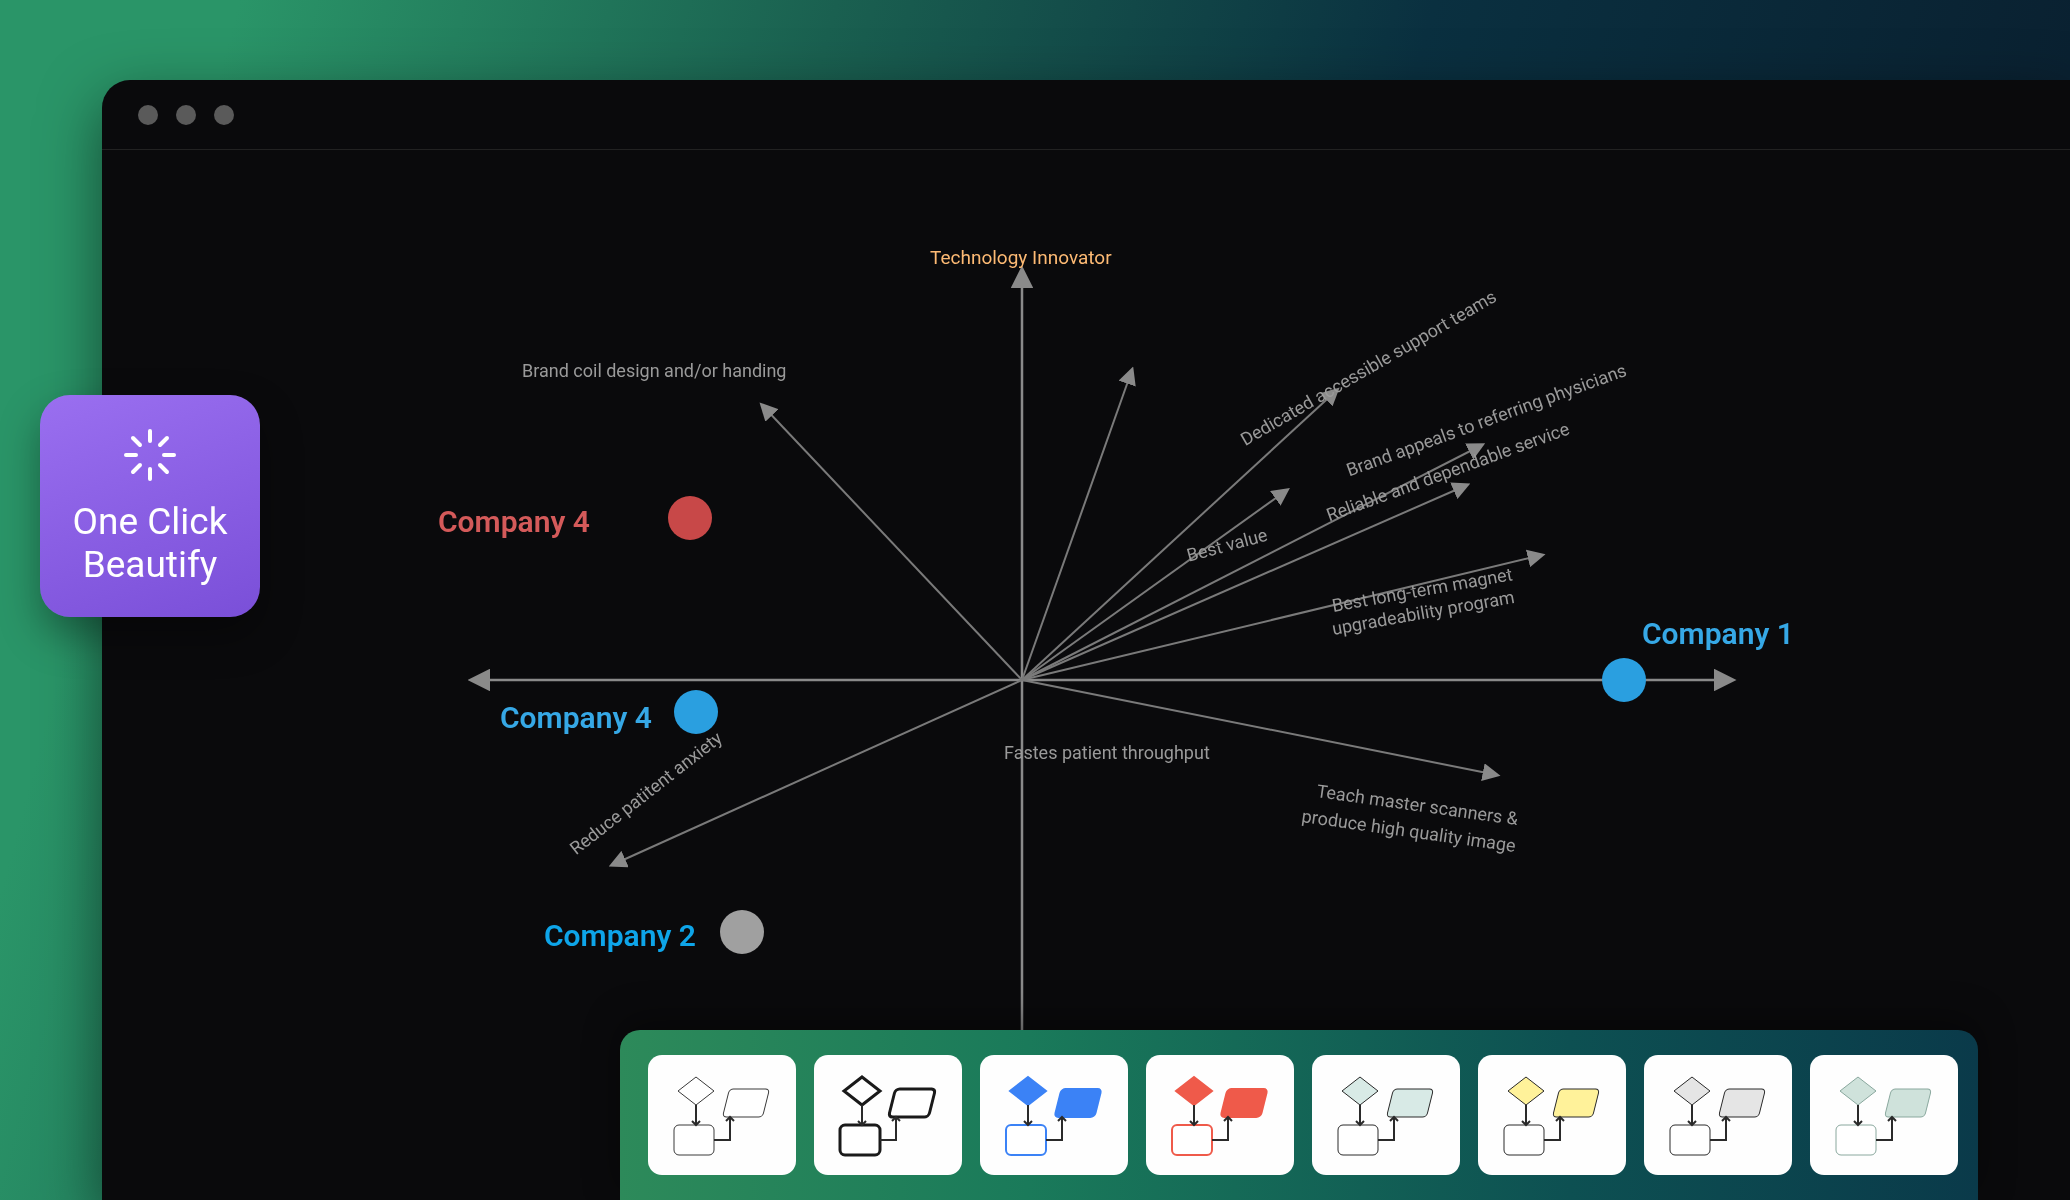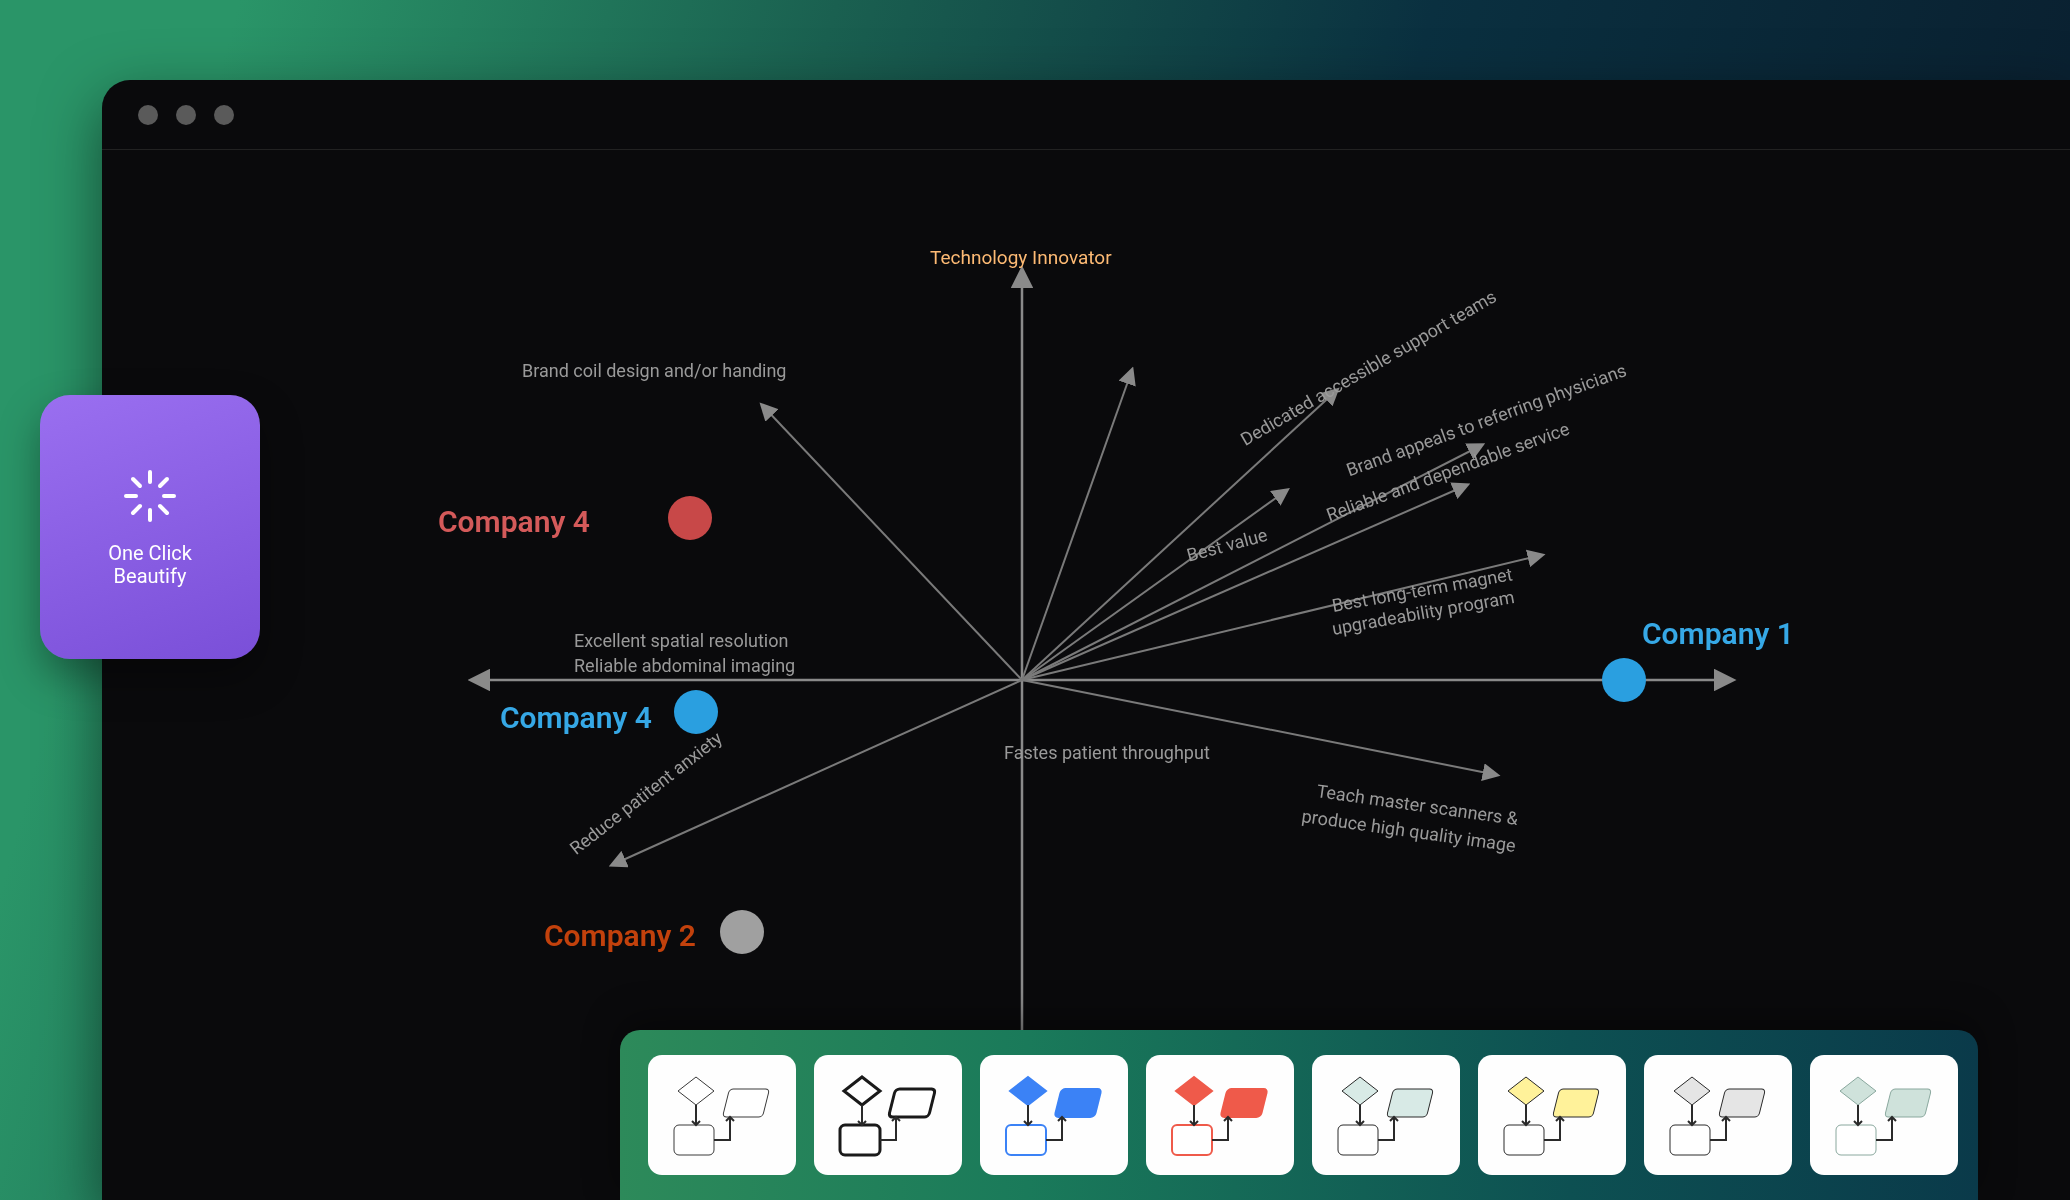--- a/index.html
+++ b/index.html
@@ -75,31 +75,31 @@
     color: #9a9a9a;
     font-size: 18px;
     line-height: 1.4;
     white-space: nowrap;
   }
   .beautify-card {
     position: absolute;
     left: 40px;
     top: 395px;
     width: 220px;
-    height: 264px;
+    height: 222px;
     background: linear-gradient(160deg, #9a6ff0 0%, #7a4fd8 100%);
     border-radius: 30px;
     box-shadow: 0 18px 40px rgba(0,0,0,0.35);
     color: #fff;
     display: flex;
     flex-direction: column;
     align-items: center;
     justify-content: center;
     gap: 16px;
-    font-size: 20px;
+    font-size: 37px;
     font-weight: 400;
     text-align: center;
     line-height: 1.15;
   }
   .style-tray {
     position: absolute;
     left: 620px;
     bottom: 0;
     width: 1358px;
     height: 170px;
@@ -161,35 +161,31 @@
     <div class="attr-text" id="a-brand" style="left: 1245px; top: 310px; transform: rotate(-20deg);">Brand appeals to referring physicians</div>
     <div class="attr-text" id="a-reliable" style="left: 1225px; top: 355px; transform: rotate(-20deg);">Reliable and dependable service</div>
     <div class="attr-text" id="a-value" style="left: 1085px; top: 395px; transform: rotate(-15deg);">Best value</div>
     <div class="attr-text" id="a-magnet" style="left: 1230px; top: 445px; transform: rotate(-10deg);">Best long-term magnet</div>
     <div class="attr-text" id="a-magnet2" style="left: 1230px; top: 468px; transform: rotate(-10deg);">upgradeability program</div>
     <div class="attr-text" id="a-teach" style="left: 1215px; top: 630px; transform: rotate(8deg);">Teach master scanners &amp;</div>
     <div class="attr-text" id="a-teach2" style="left: 1200px; top: 655px; transform: rotate(8deg);">produce high quality image</div>
     <div class="attr-text" id="a-fast" style="left: 870px; top: 592px; transform: rotate(0deg); margin-left: 32px;">Fastes patient throughput</div>
     <div class="attr-text" id="a-reduce" style="left: 470px; top: 690px; transform: rotate(-38deg);">Reduce patitent anxiety</div>
 
-    <div class="attr-block" style="left:472px;top:478px;">
-      <div>Excellent spatial resolution</div>
-      <div>Reliable abdominal imaging</div>
-    </div>
 
     <div class="company-label" style="left:1540px;top:466px;color:#36a8e6;">Company 1</div>
     <div class="company-dot" style="left:1500px;top:508px;background:#2a9fe0;"></div>
 
     <div class="company-label" style="left:398px;top:550px;color:#36a8e6;">Company 4</div>
     <div class="company-dot" style="left:572px;top:540px;background:#2a9fe0;"></div>
 
     <div class="company-label" style="left:336px;top:354px;color:#d45a5a;">Company 4</div>
     <div class="company-dot" style="left:566px;top:346px;background:#c84848;"></div>
 
-    <div class="company-label" style="left:442px;top:768px;color:#c2410c;text-align:right;">Company 2</div>
+    <div class="company-label" style="left:442px;top:768px;color:#0ea5e9;text-align:right;">Company 2</div>
     <div class="company-dot" style="left:618px;top:760px;background:#a0a0a0;"></div>
   </div>
 </div>
 
 <div class="beautify-card">
   <svg width="60" height="60" viewBox="0 0 60 60">
     <g stroke="#fff" stroke-width="4" stroke-linecap="round">
       <line x1="30" y1="6" x2="30" y2="16"></line>
       <line x1="30" y1="44" x2="30" y2="54"></line>
       <line x1="6" y1="30" x2="16" y2="30"></line>

